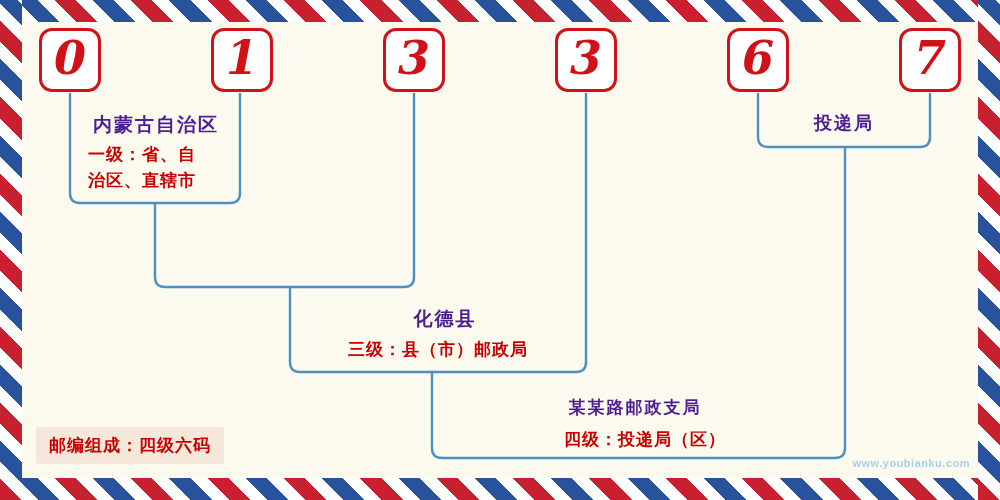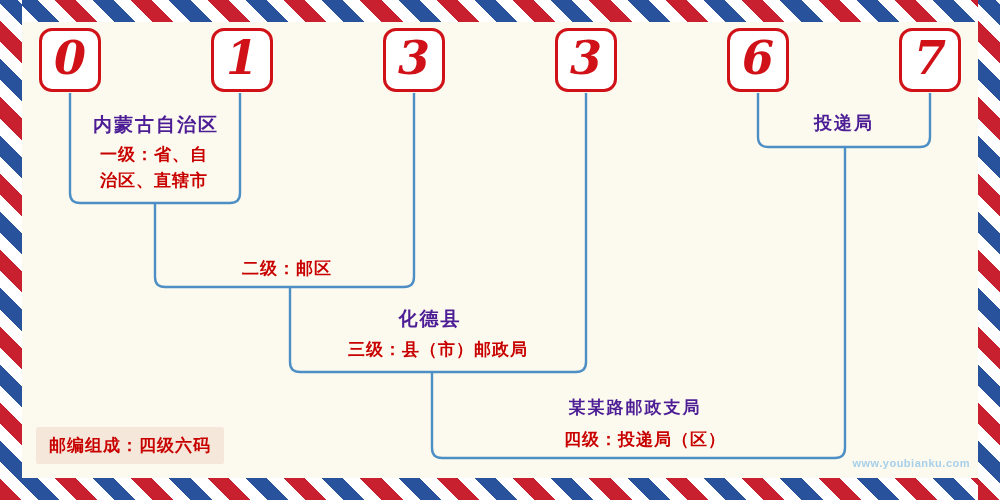--- a/index.html
+++ b/index.html
@@ -91,26 +91,25 @@
       <span>3</span>
     </div>
   <div class="digit-box" style="left:727px">
       <span>6</span>
     </div>
   <div class="digit-box" style="left:899px">
       <span>7</span>
     </div>
 
   <div class="lbl brown big" style="left:70px;top:112px;width:172px;">内蒙古自治区</div>
-  <div class="lbl red mid prewrap" style="left:84px;top:142px;width:140px;">一级：省、自
+  <div class="lbl red mid prewrap" style="left:72px;top:142px;width:140px;">一级：省、自
 治区、直辖市</div>
 
-  <div class="lbl red mid" style="left:212px;top:257px;width:150px;">二级：邮区</div>
 
-  <div class="lbl brown big" style="left:355px;top:306px;width:150px;">化德县</div>
+  <div class="lbl brown big" style="left:370px;top:306px;width:150px;">化德县</div>
   <div class="lbl red mid" style="left:313px;top:338px;width:250px;">三级：县（市）邮政局</div>
 
   <div class="lbl brown mid" style="left:535px;top:396px;width:200px;letter-spacing:2px;">某某路邮政支局</div>
   <div class="lbl red mid" style="left:520px;top:428px;width:250px;">四级：投递局（区）</div>
 
   <div class="lbl brown mid" style="left:769px;top:111px;width:150px;font-size:18px;letter-spacing:2px;">投递局</div>
 
   <div class="badge">邮编组成：四级六码</div>
 
   <div class="website">www.youbianku.com</div>

